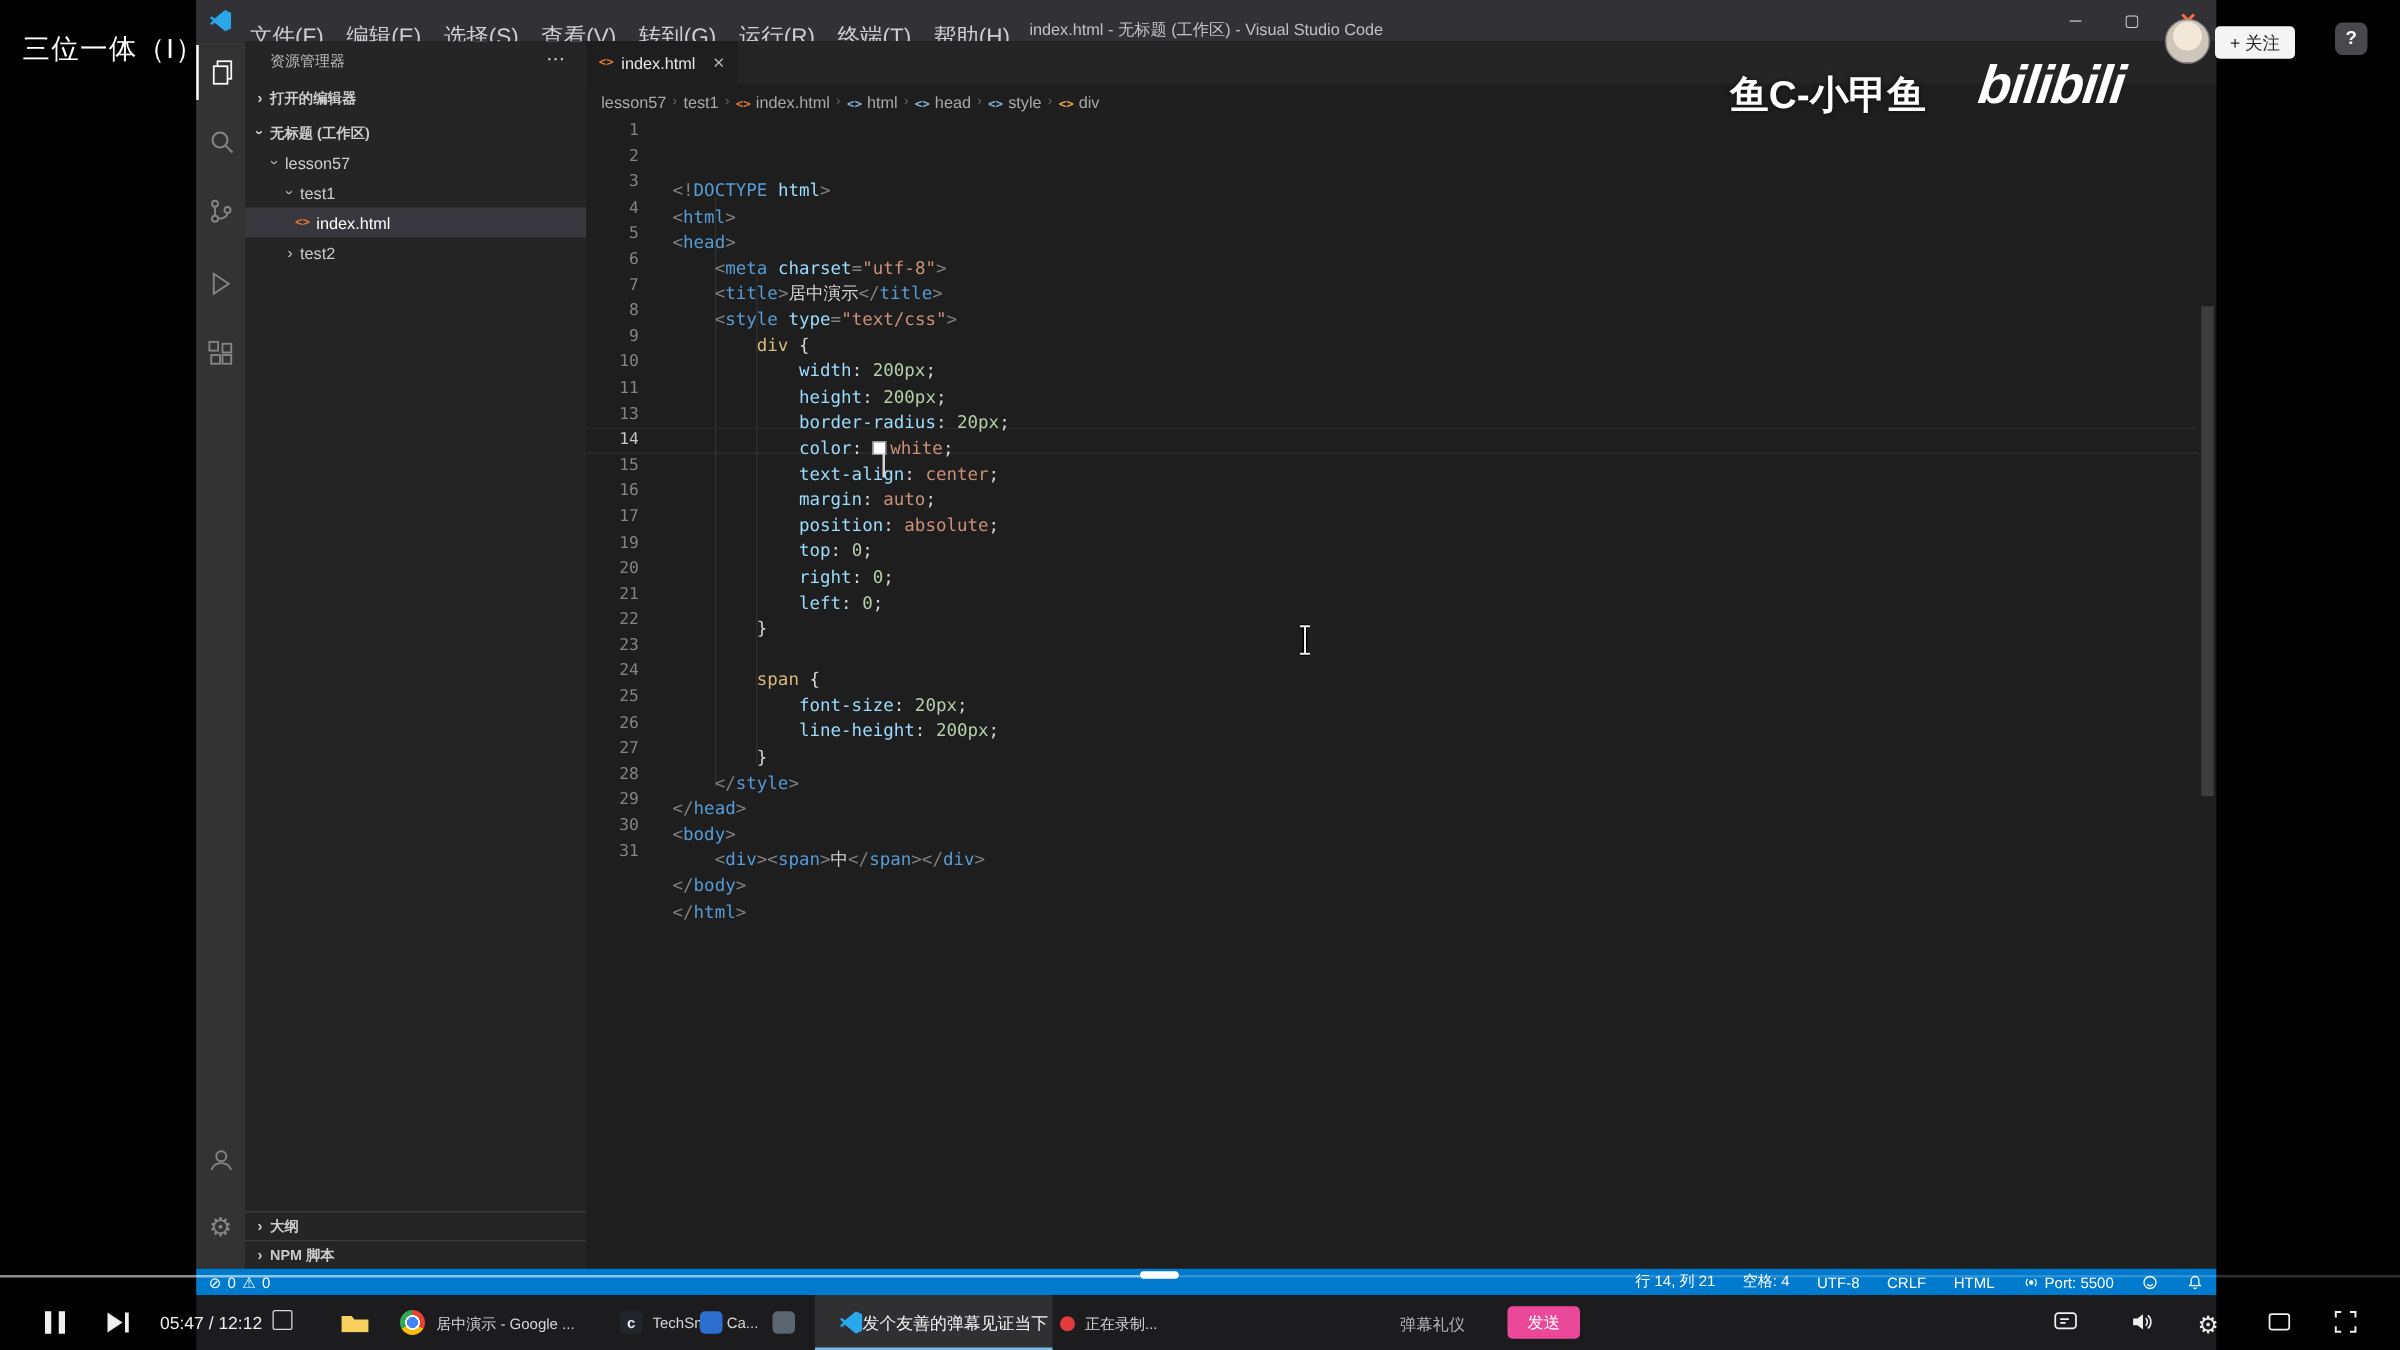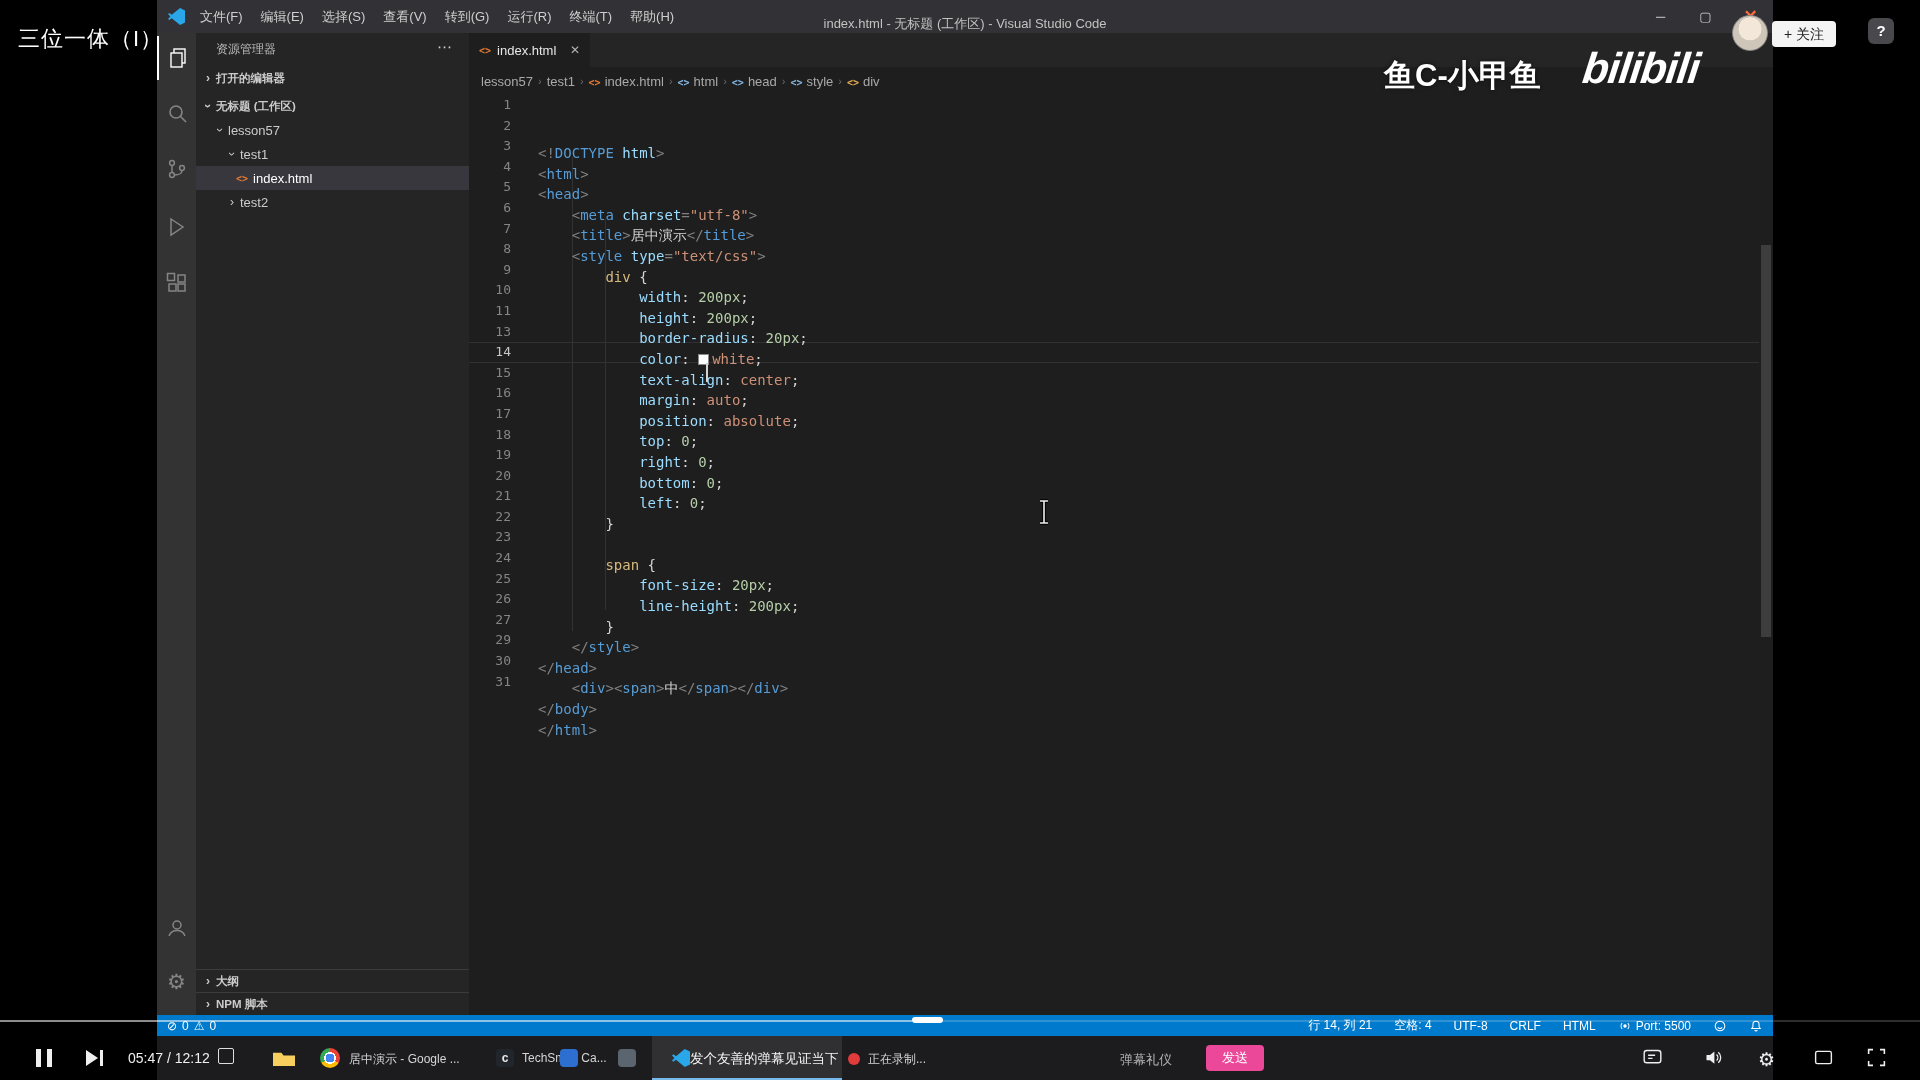--- a/index.html
+++ b/index.html
@@ -19,21 +19,21 @@
   .help-btn { position:absolute; left:1868px; top:18px; width:26px; height:26px; background:#48484d; border-radius:6px;
             color:#fff; font-size:15px; font-weight:bold; text-align:center; line-height:26px; z-index:41; }
 
   
   #vscode { position:absolute; left:157px; top:0; width:1616px; height:1036px; background:#1e1e1e; color:#ccc; }
 
   .titlebar { position:absolute; left:0; top:0; right:0; height:33px; background:#323236; }
   .vsc-logo { position:absolute; left:11px; top:8px; width:17px; height:17px; background:#2aa7e8;
               clip-path:polygon(71% 0%,100% 14%,100% 86%,71% 100%,22% 60%,8% 71%,0% 64%,14% 50%,0% 36%,8% 29%,22% 40%); }
   .menubar { position:absolute; left:34px; top:0; height:33px; display:flex; }
-  .menu-item { padding:0 9px; height:20px; line-height:33px; font-size:13px; color:#cfcfcf; cursor:default; }
+  .menu-item { padding:0 9px; height:20px; line-height:33px; font-size:18px; color:#cfcfcf; cursor:default;margin-top:13px; }
   .wintitle { position:absolute; left:0; right:0; top:0; height:48px; display:flex; align-items:center;
               justify-content:center; font-size:13px; color:#c2c2c2; pointer-events:none; }
   .wincontrols { position:absolute; right:0; top:0; height:33px; display:flex; }
   .wc { width:45px; height:33px; display:flex; align-items:center; justify-content:center; color:#cfcfcf; font-size:13px; }
   .wc-close { color:#ff6a3d; font-size:17px; font-weight:bold; }
 
   .activitybar { position:absolute; left:0; top:33px; width:39px; bottom:21px; background:#333333; }
   .ab-icon { position:absolute; left:0; width:39px; height:44px; display:flex; align-items:center; justify-content:center;
              color:#858585; }
   .ab-icon.active { color:#fff; border-left:2px solid #fff; }
@@ -270,30 +270,30 @@
           <div class="code-row"><span class="ln">7</span><span class="lc"><span class="tk-txt">        </span><span class="tk-sel">div</span><span class="tk-txt"> {</span></span></div>
           <div class="code-row"><span class="ln">8</span><span class="lc"><span class="tk-txt">            </span><span class="tk-attr">width</span><span class="tk-txt">: </span><span class="tk-num">200px</span><span class="tk-txt">;</span></span></div>
           <div class="code-row"><span class="ln">9</span><span class="lc"><span class="tk-txt">            </span><span class="tk-attr">height</span><span class="tk-txt">: </span><span class="tk-num">200px</span><span class="tk-txt">;</span></span></div>
           <div class="code-row"><span class="ln">10</span><span class="lc"><span class="tk-txt">            </span><span class="tk-attr">border-radius</span><span class="tk-txt">: </span><span class="tk-num">20px</span><span class="tk-txt">;</span></span></div>
           <div class="code-row"><span class="ln">11</span><span class="lc"><span class="tk-txt">            </span><span class="tk-attr">color</span><span class="tk-txt">: </span><span class="sw sw-white"></span><span class="tk-val">white</span><span class="tk-txt">;</span></span></div>
           <div class="code-row"><span class="ln">13</span><span class="lc"><span class="tk-txt">            </span><span class="tk-attr">text-align</span><span class="tk-txt">: </span><span class="tk-val">center</span><span class="tk-txt">;</span></span></div>
           <div class="code-row cur"><span class="ln">14</span><span class="lc"><span class="tk-txt">            </span><span class="tk-attr">margin</span><span class="tk-txt">: </span><span class="tk-val">auto</span><span class="tk-txt">;</span></span></div>
           <div class="code-row"><span class="ln">15</span><span class="lc"><span class="tk-txt">            </span><span class="tk-attr">position</span><span class="tk-txt">: </span><span class="tk-val">absolute</span><span class="tk-txt">;</span></span></div>
           <div class="code-row"><span class="ln">16</span><span class="lc"><span class="tk-txt">            </span><span class="tk-attr">top</span><span class="tk-txt">: </span><span class="tk-num">0</span><span class="tk-txt">;</span></span></div>
           <div class="code-row"><span class="ln">17</span><span class="lc"><span class="tk-txt">            </span><span class="tk-attr">right</span><span class="tk-txt">: </span><span class="tk-num">0</span><span class="tk-txt">;</span></span></div>
-          <div class="code-row"><span class="ln">18</span><span class="lc"><span class="tk-txt">            </span><span class="tk-attr">bottom</span><span class="tk-txt">: </span><span class="tk-num">0</span><span class="tk-txt">;</span></span></div>
           <div class="code-row"><span class="ln">19</span><span class="lc"><span class="tk-txt">            </span><span class="tk-attr">left</span><span class="tk-txt">: </span><span class="tk-num">0</span><span class="tk-txt">;</span></span></div>
           <div class="code-row"><span class="ln">20</span><span class="lc"><span class="tk-txt">        }</span></span></div>
           <div class="code-row"><span class="ln">21</span><span class="lc"></span></div>
           <div class="code-row"><span class="ln">22</span><span class="lc"><span class="tk-txt">        </span><span class="tk-sel">span</span><span class="tk-txt"> {</span></span></div>
           <div class="code-row"><span class="ln">23</span><span class="lc"><span class="tk-txt">            </span><span class="tk-attr">font-size</span><span class="tk-txt">: </span><span class="tk-num">20px</span><span class="tk-txt">;</span></span></div>
           <div class="code-row"><span class="ln">24</span><span class="lc"><span class="tk-txt">            </span><span class="tk-attr">line-height</span><span class="tk-txt">: </span><span class="tk-num">200px</span><span class="tk-txt">;</span></span></div>
           <div class="code-row"><span class="ln">25</span><span class="lc"><span class="tk-txt">        }</span></span></div>
           <div class="code-row"><span class="ln">26</span><span class="lc"><span class="tk-txt">    </span><span class="tk-punct">&lt;/</span><span class="tk-tag">style</span><span class="tk-punct">&gt;</span></span></div>
           <div class="code-row"><span class="ln">27</span><span class="lc"><span class="tk-punct">&lt;/</span><span class="tk-tag">head</span><span class="tk-punct">&gt;</span></span></div>
+          <div class="code-row"><span class="ln">28</span><span class="lc"><span class="tk-punct">&lt;</span><span class="tk-tag">body</span><span class="tk-punct">&gt;</span></span></div>
           <div class="code-row"><span class="ln">29</span><span class="lc"><span class="tk-txt">    </span><span class="tk-punct">&lt;</span><span class="tk-tag">div</span><span class="tk-punct">&gt;&lt;</span><span class="tk-tag">span</span><span class="tk-punct">&gt;</span><span class="tk-txt">中</span><span class="tk-punct">&lt;/</span><span class="tk-tag">span</span><span class="tk-punct">&gt;&lt;/</span><span class="tk-tag">div</span><span class="tk-punct">&gt;</span></span></div>
           <div class="code-row"><span class="ln">30</span><span class="lc"><span class="tk-punct">&lt;/</span><span class="tk-tag">body</span><span class="tk-punct">&gt;</span></span></div>
           <div class="code-row"><span class="ln">31</span><span class="lc"><span class="tk-punct">&lt;/</span><span class="tk-tag">html</span><span class="tk-punct">&gt;</span></span></div>
         </div>
 
       <div class="caret" style="left:237px;top:330px"></div>
       <div class="scroll-thumb"></div>
     </div>
 
     <div class="statusbar">

